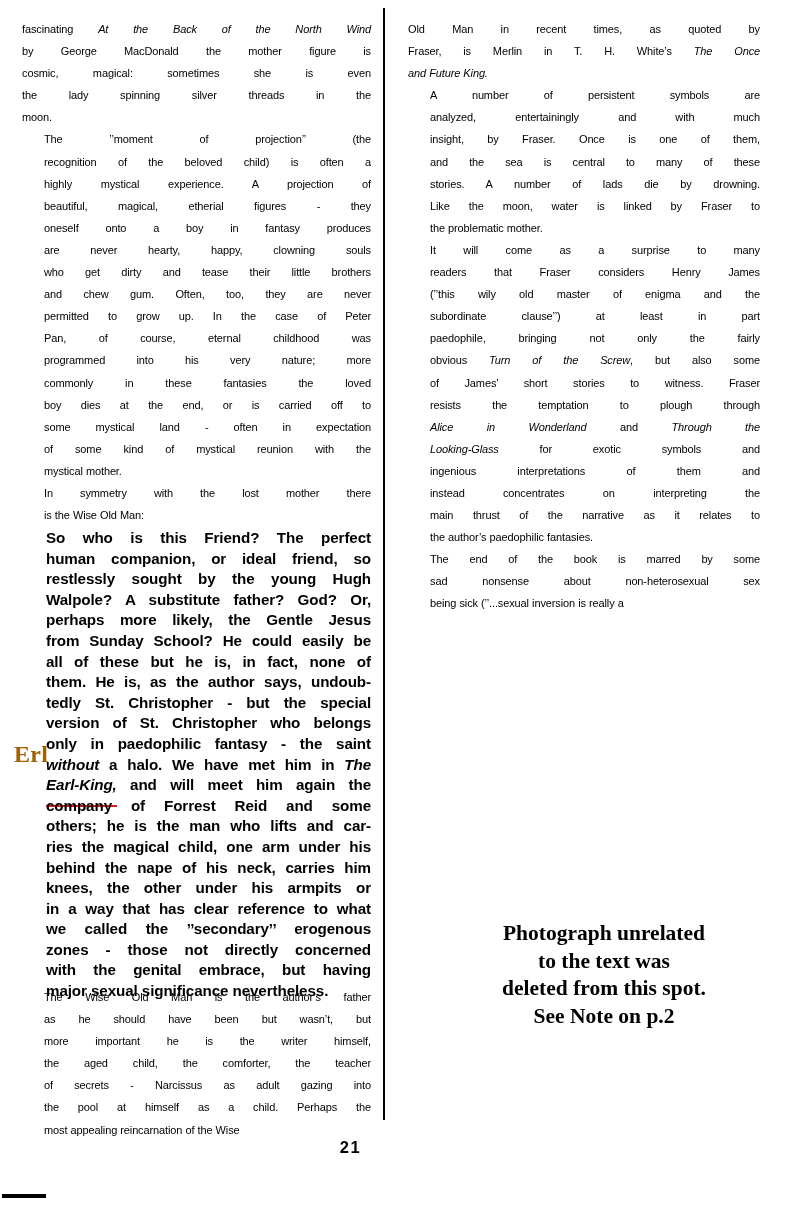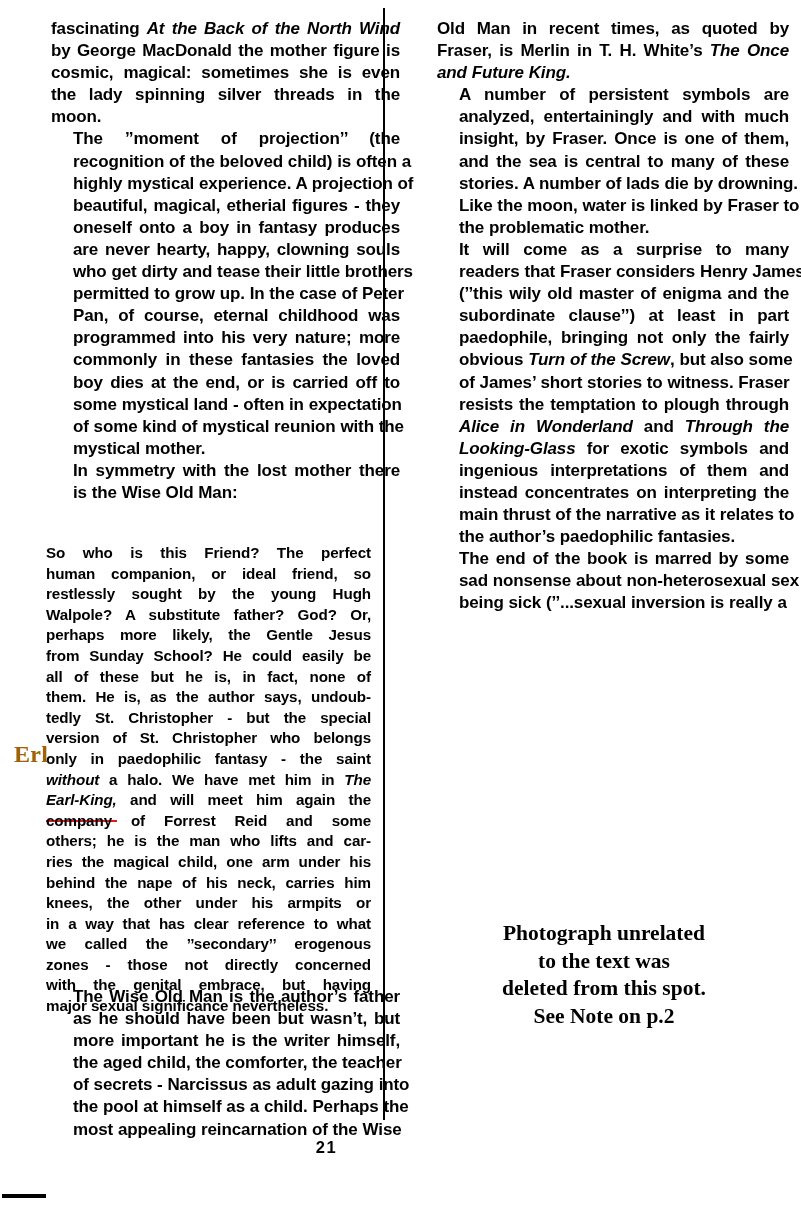--- a/index.html
+++ b/index.html
@@ -16,28 +16,27 @@
     overflow: hidden;
     font-family: "Liberation Sans", sans-serif;
     color: #000000;
     -webkit-font-smoothing: none;
   }
 
   
   .col {
     position: absolute;
     top: 18px;
-    font-size: 17px;
+    font-size: 11px;
     line-height: 22.1px;
     text-align: justify;
     text-justify: inter-word;
-    font-weight: 700;
+    font-weight: 400;
     letter-spacing: -0.12px;
     word-spacing: 0.2px;
-    margin-left: 29px;
   }
   .col-left  { left: 22px;  width: 349px; }
   .col-right { left: 408px; width: 352px; }
 
   .col p {
     margin: 0;
   }
   .col p.indent { text-indent: 22px; }
 
   
@@ -58,21 +57,20 @@
   .quote {
     position: absolute;
     left: 46px;
     top: 528px;
     width: 325px;
     font-size: 15.2px;
     line-height: 20.6px;
     font-weight: 600;
     text-align: justify;
     letter-spacing: -0.1px;
-    margin-top: 15px;
   }
   .quote .ln { text-align-last: justify; }
   .quote .ln.natural { text-align-last: left; }
 
   .redunder {
     font-weight: 800;
     font-style: italic;
     border-bottom: 2px solid #e01b1b;
     padding-bottom: 12px;
   }
@@ -108,20 +106,21 @@
   
   .folio {
     position: absolute;
     left: 0;
     top: 1138px;
     width: 653px;
     text-align: center;
     font-size: 16.5px;
     font-weight: 600;
     letter-spacing: 1.5px;
+    padding-left: 24px;
   }
 
   
   .gutter-rule {
     position: absolute;
     left: 383px;
     top: 8px;
     width: 2px;
     height: 1112px;
     background: #000000;
@@ -152,20 +151,21 @@
           <span class="ln natural"><span>moon.</span></span>
         </p>
         <p class="indent">
           <span class="ln" style="text-indent: 22px;"><span>The ’’moment of projection’’ (the</span></span>
           <span class="ln"><span>recognition of the beloved child) is often a</span></span>
           <span class="ln"><span>highly mystical experience. A projection of</span></span>
           <span class="ln"><span>beautiful, magical, etherial figures - they</span></span>
           <span class="ln"><span>oneself onto a boy in fantasy produces</span></span>
           <span class="ln"><span>are never hearty, happy, clowning souls</span></span>
           <span class="ln"><span>who get dirty and tease their little brothers</span></span>
+          <span class="ln"><span>and chew gum. Often, too, they are never</span></span>
           <span class="ln"><span>permitted to grow up. In the case of Peter</span></span>
           <span class="ln"><span>Pan, of course, eternal childhood was</span></span>
           <span class="ln"><span>programmed into his very nature; more</span></span>
           <span class="ln"><span>commonly in these fantasies the loved</span></span>
           <span class="ln"><span>boy dies at the end, or is carried off to</span></span>
           <span class="ln"><span>some mystical land - often in expectation</span></span>
           <span class="ln"><span>of some kind of mystical reunion with the</span></span>
           <span class="ln natural"><span>mystical mother.</span></span>
         </p>
         <p class="indent">

